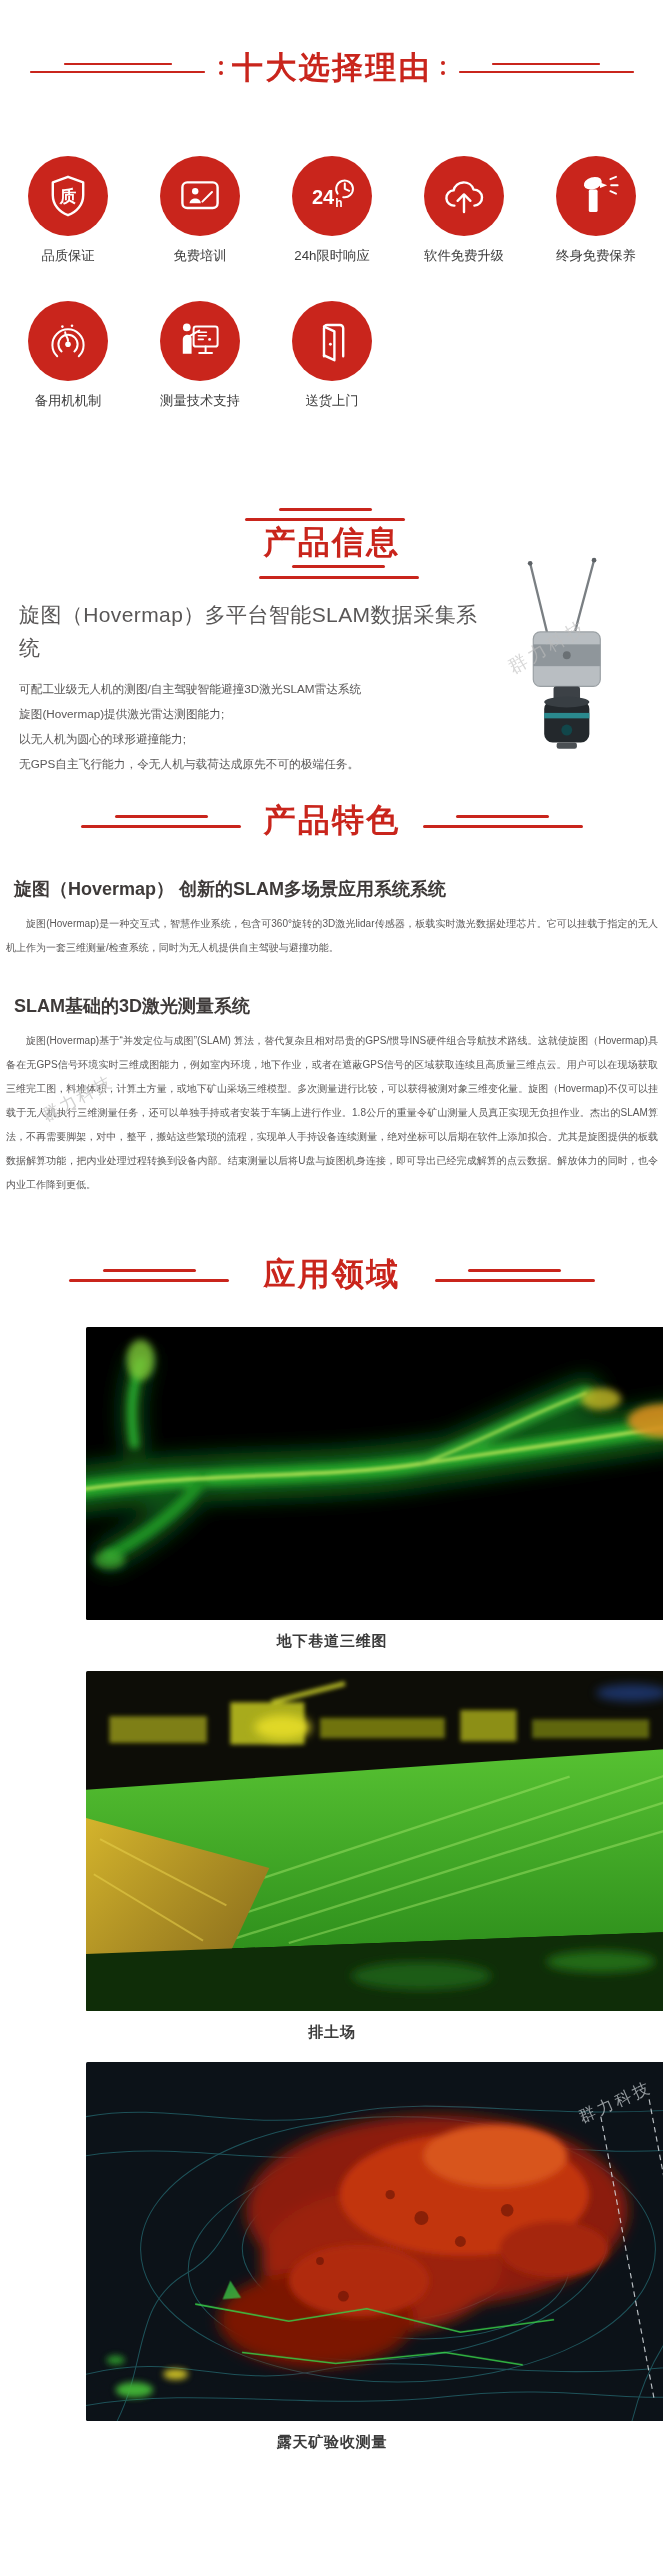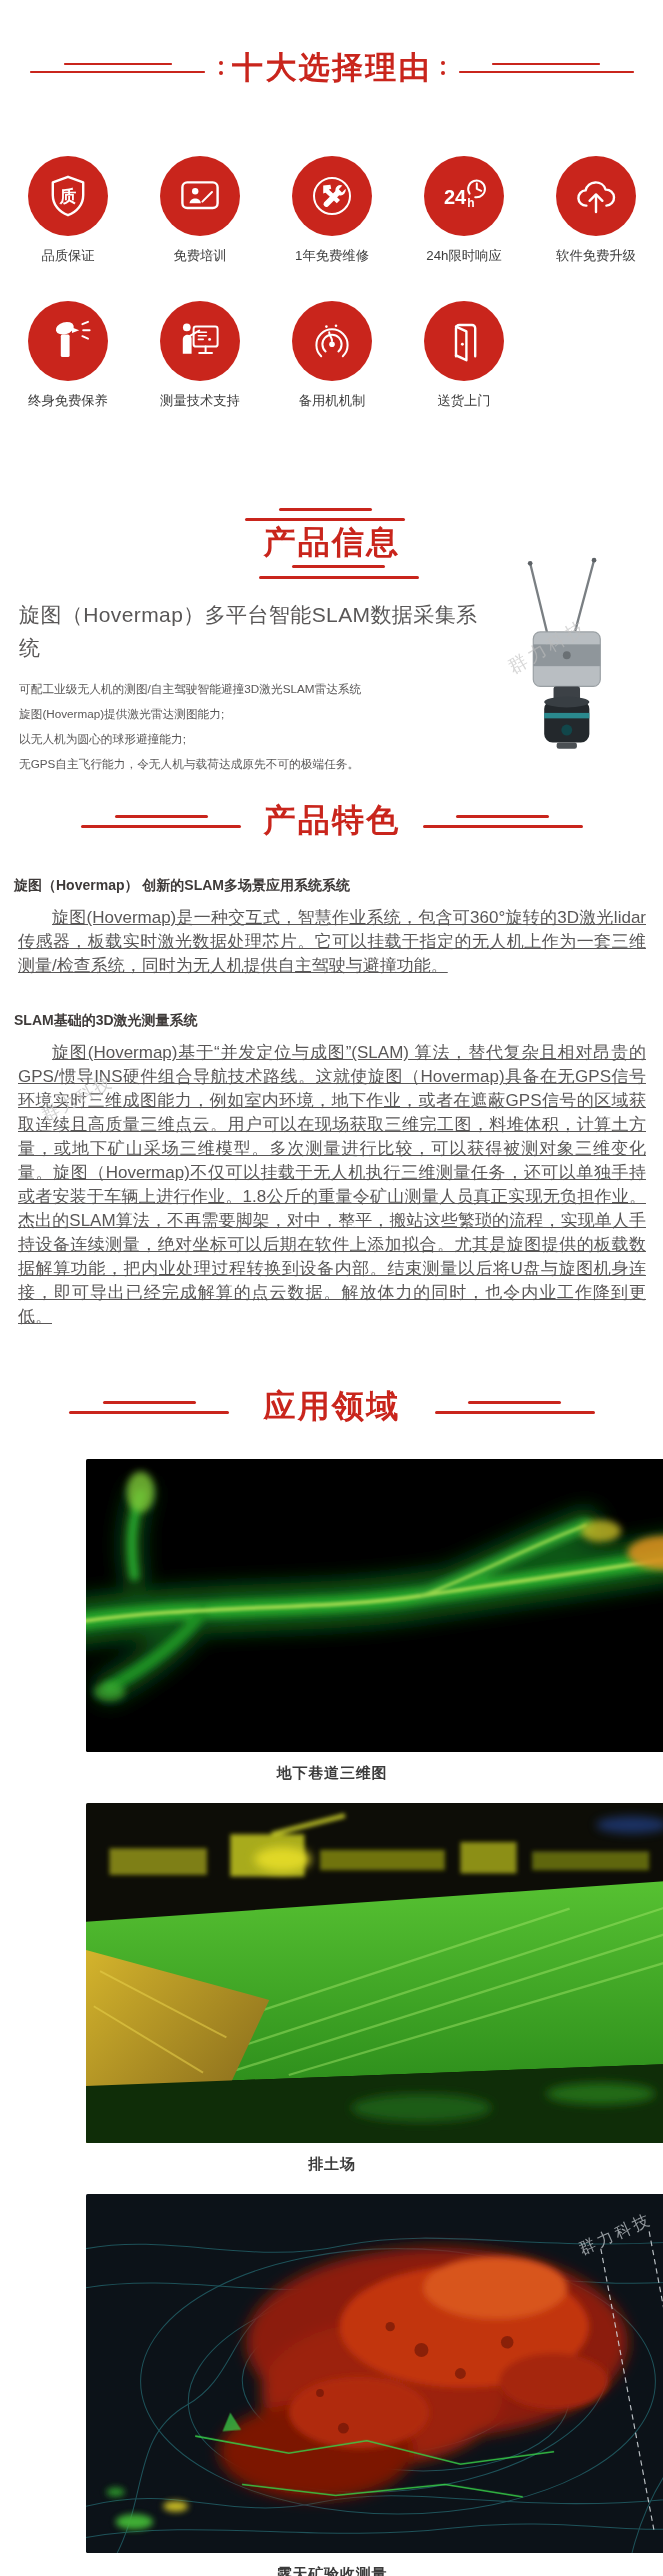--- a/index.html
+++ b/index.html
@@ -42,23 +42,23 @@
   .info-wrap{position:relative;padding:19px 19px 0;}
   .product-title{width:476px;font-size:21px;line-height:33px;color:var(--gray);
                  font-weight:400;margin:0;letter-spacing:0.4px;}
   .desc{margin-top:12.5px;}
   .desc p{margin:0;font-size:11.7px;line-height:25px;color:var(--gray);}
   .product-visual{position:absolute;top:-22px;right:31px;width:134px;height:223px;}
   .product-visual svg{width:100%;height:100%;display:block;}
 
   
   .features-header{margin-top:23.4px;}
-  .feature-sub{margin:34px 14px 0;font-size:14px;font-weight:bold;color:#3e3a39;}
-  .feature-para{margin:11px 18px 0;font-size:17px;line-height:24px;color:var(--gray);
-                text-align:justify;text-indent:2em;text-decoration:underline;}
+  .feature-sub{margin:34px 14px 0;font-size:18px;font-weight:bold;color:#3e3a39;}
+  .feature-para{margin:11px 6px 0;font-size:10px;line-height:24px;color:var(--gray);
+                text-align:justify;text-indent:2em;}
 
   
   .apps-header{margin-top:56px;gap:12px;}
   .figures{width:492px;margin:30px auto 0;}
   figure{margin:0 0 20px;}
   .scene{width:624px;display:block;border-radius:1.6px;overflow:hidden;}
   .scene svg{display:block;width:100%;height:100%;}
   figcaption{margin-top:11.7px;text-align:center;font-size:15px;font-weight:600;
              color:#3b3b3b;letter-spacing:0.8px;}
 
@@ -107,30 +107,20 @@
         <rect x="8" y="13" width="44" height="32" rx="6"></rect>
         <circle cx="24" cy="24" r="4" fill="#fff" stroke="none"></circle>
         <path d="M17 39 C17 31 31 31 31 39 Z" fill="#fff" stroke="none"></path>
         <path d="M33 37 L45 25" stroke-width="2.5"></path>
       </svg>
     </div>
     <span class="reason-label">免费培训</span>
   </div>
 
 
-  <div class="reason">
-    <div class="badge">
-      <svg viewBox="0 0 60 60" fill="none" stroke="#fff" stroke-width="2.5" stroke-linecap="round" stroke-linejoin="round">
-        <circle cx="30" cy="30" r="22.5"></circle>
-        <path fill="#fff" stroke="none" d="M19 17 l9 -1 l1 5 l-3 1 l14 13 l-4 4 L22 26 l-3 1 z"></path>
-        <path fill="#fff" stroke="none" d="M43 17 a6.5 6.5 0 0 0 -9 7 L20 38 a3.6 3.6 0 0 0 5 5 L39 29 a6.5 6.5 0 0 0 8 -8 l-4.5 4.5 l-4 -4 z"></path>
-      </svg>
-    </div>
-    <span class="reason-label">1年免费维修</span>
-  </div>
 
   <div class="reason">
     <div class="badge">
       <svg viewBox="0 0 60 60" fill="none" stroke="#fff" stroke-width="2.5" stroke-linecap="round" stroke-linejoin="round">
         <text x="5" y="40" font-size="25" font-weight="bold" fill="#fff" stroke="none">24</text>
         <text x="34" y="44" font-size="15" font-weight="bold" fill="#fff" stroke="none">h</text>
         <path d="M37 27 A10.5 10.5 0 1 1 44 31.5"></path>
         <path d="M46 21 V14.5 M46 21 L51.5 23.5"></path>
       </svg>
     </div>
@@ -151,49 +141,49 @@
   <div class="reason">
     <div class="badge">
       <svg viewBox="0 0 60 60" fill="none" stroke="#fff" stroke-width="2.5" stroke-linecap="round" stroke-linejoin="round">
         <ellipse cx="26" cy="14" rx="11.5" ry="7.5" transform="rotate(-16 26 14)" fill="#fff" stroke="none"></ellipse>
         <path d="M35 13 l9 3.5 l-9 3.5 z" fill="#fff" stroke="none"></path>
         <rect x="21" y="22" width="11" height="28" rx="2" fill="#fff" stroke="none"></rect>
         <path d="M48 9 l7 -3 M49 16.5 h8 M48 24 l7 3"></path>
       </svg>
     </div>
     <span class="reason-label">终身免费保养</span>
+  </div>
+
+  <div class="reason">
+    <div class="badge">
+      <svg viewBox="0 0 60 60" fill="none" stroke="#fff" stroke-width="2.5" stroke-linecap="round" stroke-linejoin="round">
+        <circle cx="30" cy="34" r="3.5" fill="#fff" stroke="none"></circle>
+        <path d="M22 43 a12 12 0 1 1 16 0"></path>
+        <path d="M16.5 49 a19.5 19.5 0 1 1 27 0"></path>
+        <path d="M30 30 C30 25 26.5 24 26.5 19"></path>
+        <circle cx="23" cy="12" r="1.6" fill="#fff" stroke="none"></circle>
+        <circle cx="35" cy="11" r="1.6" fill="#fff" stroke="none"></circle>
+      </svg>
+    </div>
+    <span class="reason-label">备用机机制</span>
   </div>
 
   <div class="reason">
     <div class="badge">
       <svg viewBox="0 0 60 60" fill="none" stroke="#fff" stroke-width="2.5" stroke-linecap="round" stroke-linejoin="round">
         <rect x="22" y="12" width="30" height="25" rx="3"></rect>
         <path d="M28 19 h10 M28 23.5 h10 M28 28 h6" stroke-width="2"></path>
         <circle cx="42" cy="28" r="1.8" fill="#fff" stroke="none"></circle>
         <path d="M37 37 v6 M29 45 h16"></path>
         <circle cx="13.5" cy="13" r="4.8" fill="#fff" stroke="none"></circle>
         <path d="M8.5 46 V28 C8.5 20.5 19.5 20 19.5 27 V46 Z" fill="#fff" stroke="none"></path>
         <path d="M17 24 L29 17" stroke-width="2.5"></path>
       </svg>
     </div>
     <span class="reason-label">测量技术支持</span>
-  </div>
-
-  <div class="reason">
-    <div class="badge">
-      <svg viewBox="0 0 60 60" fill="none" stroke="#fff" stroke-width="2.5" stroke-linecap="round" stroke-linejoin="round">
-        <circle cx="30" cy="34" r="3.5" fill="#fff" stroke="none"></circle>
-        <path d="M22 43 a12 12 0 1 1 16 0"></path>
-        <path d="M16.5 49 a19.5 19.5 0 1 1 27 0"></path>
-        <path d="M30 30 C30 25 26.5 24 26.5 19"></path>
-        <circle cx="23" cy="12" r="1.6" fill="#fff" stroke="none"></circle>
-        <circle cx="35" cy="11" r="1.6" fill="#fff" stroke="none"></circle>
-      </svg>
-    </div>
-    <span class="reason-label">备用机机制</span>
   </div>
 
   <div class="reason">
     <div class="badge">
       <svg viewBox="0 0 60 60" fill="none" stroke="#fff" stroke-width="3" stroke-linecap="round" stroke-linejoin="round">
         <path d="M20 49 V14 a4 4 0 0 1 4 -4 h16 a4 4 0 0 1 4 4 v35"></path>
         <path d="M20 12 L33 18 V54 L20 48"></path>
         <circle cx="28" cy="34" r="1.8" fill="#fff" stroke="none"></circle>
       </svg>
     </div>

